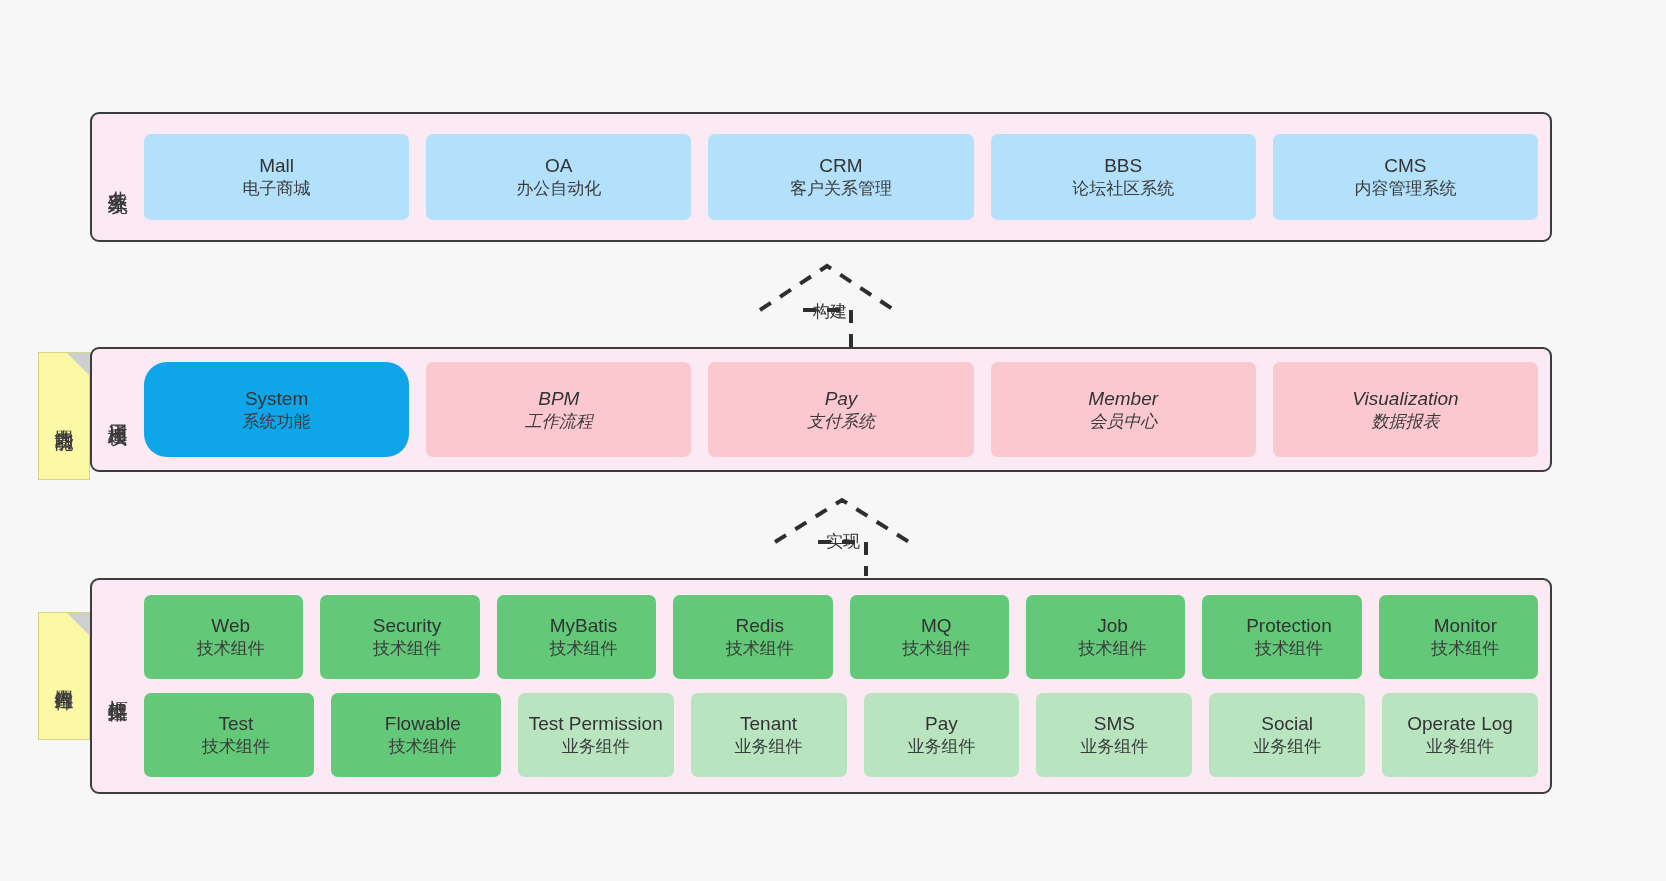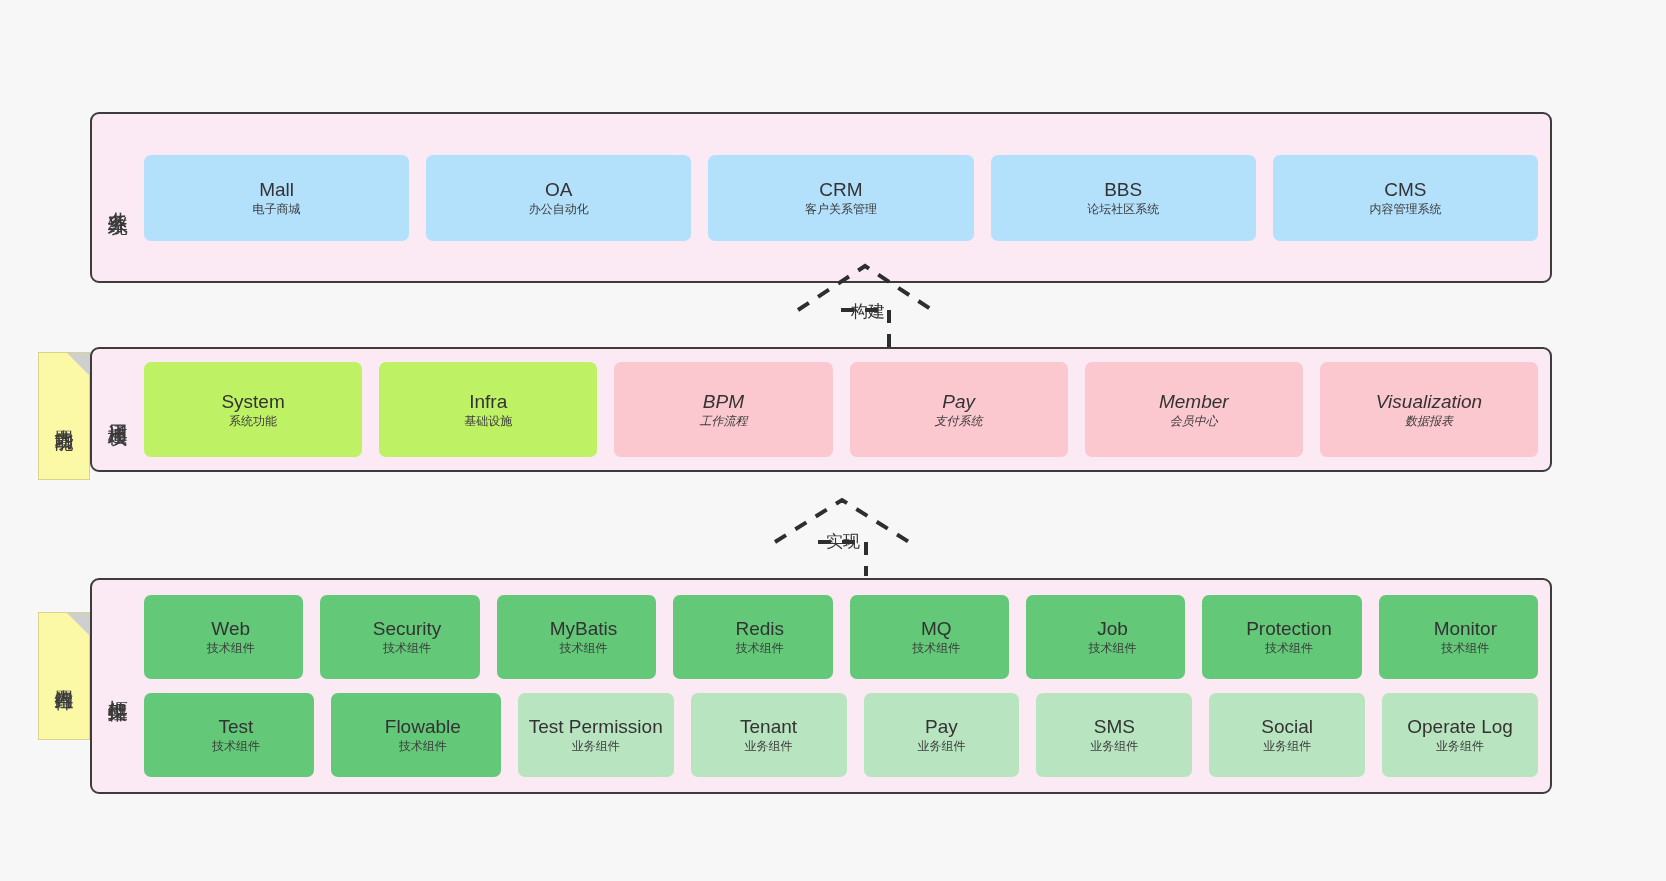--- a/index.html
+++ b/index.html
@@ -55,25 +55,25 @@
     border-radius: 7px;
     display: flex;
     flex-direction: column;
     align-items: center;
     justify-content: center;
     text-align: center;
     padding: 6px 4px;
     line-height: 1.26;
   }
   .cell .t1 { font-size: 19px; color: #333; }
-  .cell .t2 { font-size: 12px; color: #3b3b3b; }
+  .cell .t2 { font-size: 17px; color: #3b3b3b; }
 
   
   .c-blue       { background: #b3e0fb; }
-  .c-red        { background: #bef264; }
+  .c-red        { background: #0ea5e9; border-radius: 23px; }
   .c-pink       { background: #fbc8cf; font-style: italic; }
   .c-green      { background: #63c878; padding-left: 18px; }
   .c-lightgreen { background: #b8e5c0; }
 
   
   .row-h-96  .cell { height: 86px; }
   .row-h-100 .cell { height: 95px; }
   .row-h-84  .cell { height: 84px; }
 
   
@@ -111,21 +111,21 @@
     color: #333;
     background: transparent;
     white-space: nowrap;
   }
 </style>
 </head>
 <body>
 
 <div id="canvas">
 
-  <div class="layer row-h-96" id="layer-business" style="left:90px; top:112px; width:1462px; height:171px;">
+  <div class="layer row-h-96" id="layer-business" style="left:90px; top:112px; width:1462px; height:130px;">
     <div class="layer-title">业务系统</div>
     <div class="cells">
       <div class="cell-row">
         <div class="cell c-blue">
           <span class="t1">Mall</span>
           <span class="t2">电子商城</span>
         </div>
         <div class="cell c-blue">
           <span class="t1">OA</span>
           <span class="t2">办公自动化</span>
@@ -139,45 +139,41 @@
           <span class="t2">论坛社区系统</span>
         </div>
         <div class="cell c-blue">
           <span class="t1">CMS</span>
           <span class="t2">内容管理系统</span>
         </div>
       </div>
     </div>
   </div>
 
-  <div class="connector" style="left:793px; top:258px; width:180px; height:90px;text-decoration:underline;">
+  <div class="connector" style="left:755px; top:258px; width:180px; height:90px;text-decoration:underline;">
     <svg width="180" height="90" viewBox="0 0 180 90">
       <path d="M 5 52 L 72 8 L 139 52" fill="none" stroke="#2e2e2e" stroke-width="4" stroke-dasharray="13,11" stroke-linecap="butt"></path>
       <path d="M 48 52 L 96 52 L 96 90" fill="none" stroke="#2e2e2e" stroke-width="4" stroke-dasharray="13,11" stroke-linecap="butt"></path>
       <path d="M 96 52 L 96 90" fill="none" stroke="#2e2e2e" stroke-width="4" stroke-dasharray="13,11"></path>
     </svg>
     <span class="conn-label" style="left:58px; top:42px;">构建</span>
   </div>
 
   <div class="note" style="left:38px; top:352px; width:52px; height:128px;">
     <span>内置功能</span>
   </div>
 
   <div class="layer row-h-100" id="layer-modules" style="left:90px; top:347px; width:1462px; height:125px;">
     <div class="layer-title">通用模块</div>
     <div class="cells">
       <div class="cell-row">
         <div class="cell c-red">
           <span class="t1">System</span>
           <span class="t2">系统功能</span>
         </div>
-        <div class="cell c-red">
-          <span class="t1">Infra</span>
-          <span class="t2">基础设施</span>
-        </div>
         <div class="cell c-pink">
           <span class="t1">BPM</span>
           <span class="t2">工作流程</span>
         </div>
         <div class="cell c-pink">
           <span class="t1">Pay</span>
           <span class="t2">支付系统</span>
         </div>
         <div class="cell c-pink">
           <span class="t1">Member</span>

